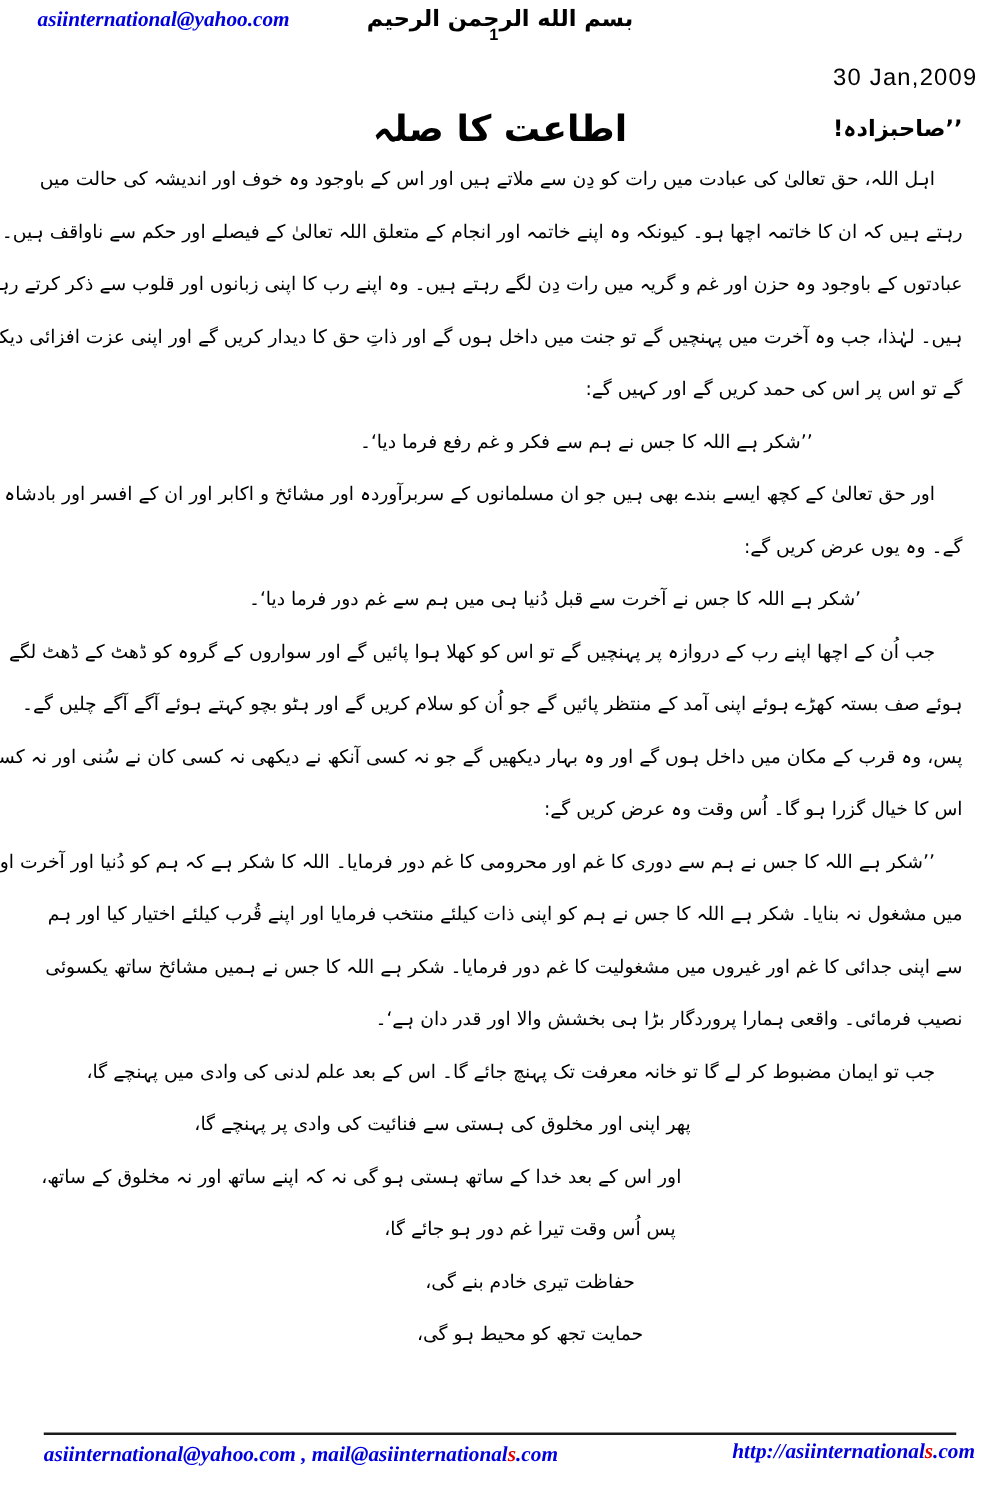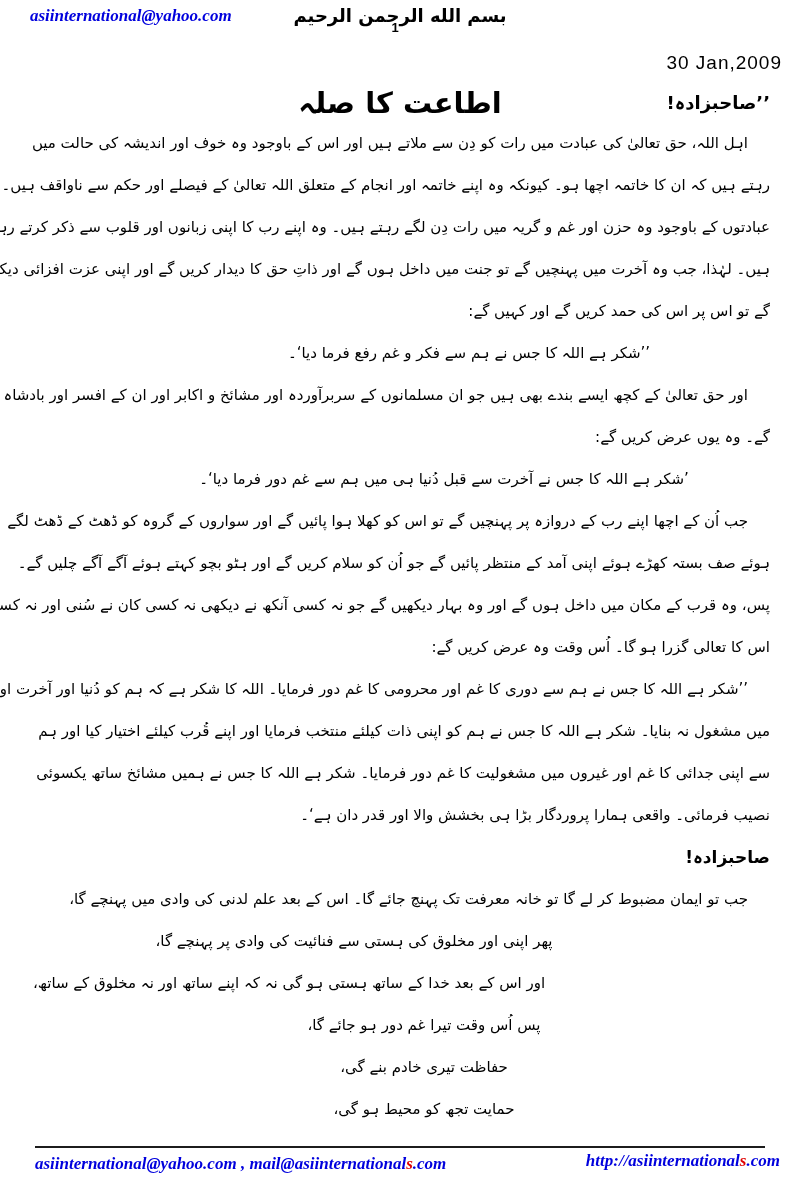--- a/index.html
+++ b/index.html
@@ -61,26 +61,25 @@
     <div class="ln">عبادتوں کے باوجود وہ حزن اور غم و گریہ میں رات دِن لگے رہتے ہیں۔ وہ اپنے رب کا اپنی زبانوں اور قلوب سے ذکر کرتے رہتے</div>
     <div class="ln">ہیں۔ لہٰذا، جب وہ آخرت میں پہنچیں گے تو جنت میں داخل ہوں گے اور ذاتِ حق کا دیدار کریں گے اور اپنی عزت افزائی دیکھیں</div>
     <div class="ln">گے تو اس پر اس کی حمد کریں گے اور کہیں گے:</div>
     <div class="ln center q1">’’شکر ہے اللہ کا جس نے ہم سے فکر و غم رفع فرما دیا‘۔</div>
     <div class="ln indent">اور حق تعالیٰ کے کچھ ایسے بندے بھی ہیں جو ان مسلمانوں کے سربرآوردہ اور مشائخ و اکابر اور ان کے افسر اور بادشاہ ہوں</div>
     <div class="ln">گے۔ وہ یوں عرض کریں گے:</div>
     <div class="ln center q2">’شکر ہے اللہ کا جس نے آخرت سے قبل دُنیا ہی میں ہم سے غم دور فرما دیا‘۔</div>
     <div class="ln indent">جب اُن کے اچھا اپنے رب کے دروازہ پر پہنچیں گے تو اس کو کھلا ہوا پائیں گے اور سواروں کے گروہ کو ڈھٹ کے ڈھٹ لگے</div>
     <div class="ln">ہوئے صف بستہ کھڑے ہوئے اپنی آمد کے منتظر پائیں گے جو اُن کو سلام کریں گے اور ہٹو بچو کہتے ہوئے آگے آگے چلیں گے۔</div>
     <div class="ln">پس، وہ قرب کے مکان میں داخل ہوں گے اور وہ بہار دیکھیں گے جو نہ کسی آنکھ نے دیکھی نہ کسی کان نے سُنی اور نہ کسی بشر کے دِل پر</div>
-    <div class="ln">اس کا تعالی گزرا ہو گا۔ اُس وقت وہ عرض کریں گے:</div>
+    <div class="ln">اس کا خیال گزرا ہو گا۔ اُس وقت وہ عرض کریں گے:</div>
     <div class="ln indent">’’شکر ہے اللہ کا جس نے ہم سے دوری کا غم اور محرومی کا غم دور فرمایا۔ اللہ کا شکر ہے کہ ہم کو دُنیا اور آخرت اور مخلوق</div>
     <div class="ln">میں مشغول نہ بنایا۔ شکر ہے اللہ کا جس نے ہم کو اپنی ذات کیلئے منتخب فرمایا اور اپنے قُرب کیلئے اختیار کیا اور ہم</div>
     <div class="ln">سے اپنی جدائی کا غم اور غیروں میں مشغولیت کا غم دور فرمایا۔ شکر ہے اللہ کا جس نے ہمیں مشائخ ساتھ یکسوئی</div>
     <div class="ln">نصیب فرمائی۔ واقعی ہمارا پروردگار بڑا ہی بخشش والا اور قدر دان ہے‘۔</div>
-    <div class="ln heading">صاحبزادہ!</div>
     <div class="ln indent">جب تو ایمان مضبوط کر لے گا تو خانہ معرفت تک پہنچ جائے گا۔ اس کے بعد علم لدنی کی وادی میں پہنچے گا،</div>
     <div class="ln center csl">پھر اپنی اور مخلوق کی ہستی سے فنائیت کی وادی پر پہنچے گا،</div>
     <div class="ln center cl">اور اس کے بعد خدا کے ساتھ ہستی ہو گی نہ کہ اپنے ساتھ اور نہ مخلوق کے ساتھ،</div>
     <div class="ln center csr">پس اُس وقت تیرا غم دور ہو جائے گا،</div>
     <div class="ln center csr">حفاظت تیری خادم بنے گی،</div>
     <div class="ln center csr">حمایت تجھ کو محیط ہو گی،</div>
   </div>
 
   <div class="footer-rule"></div>
 

